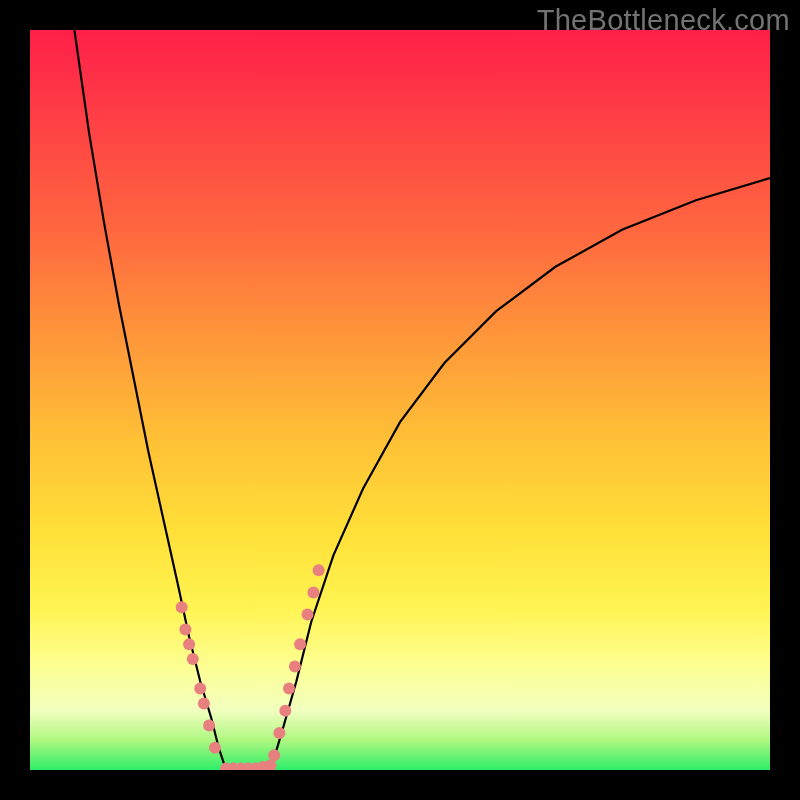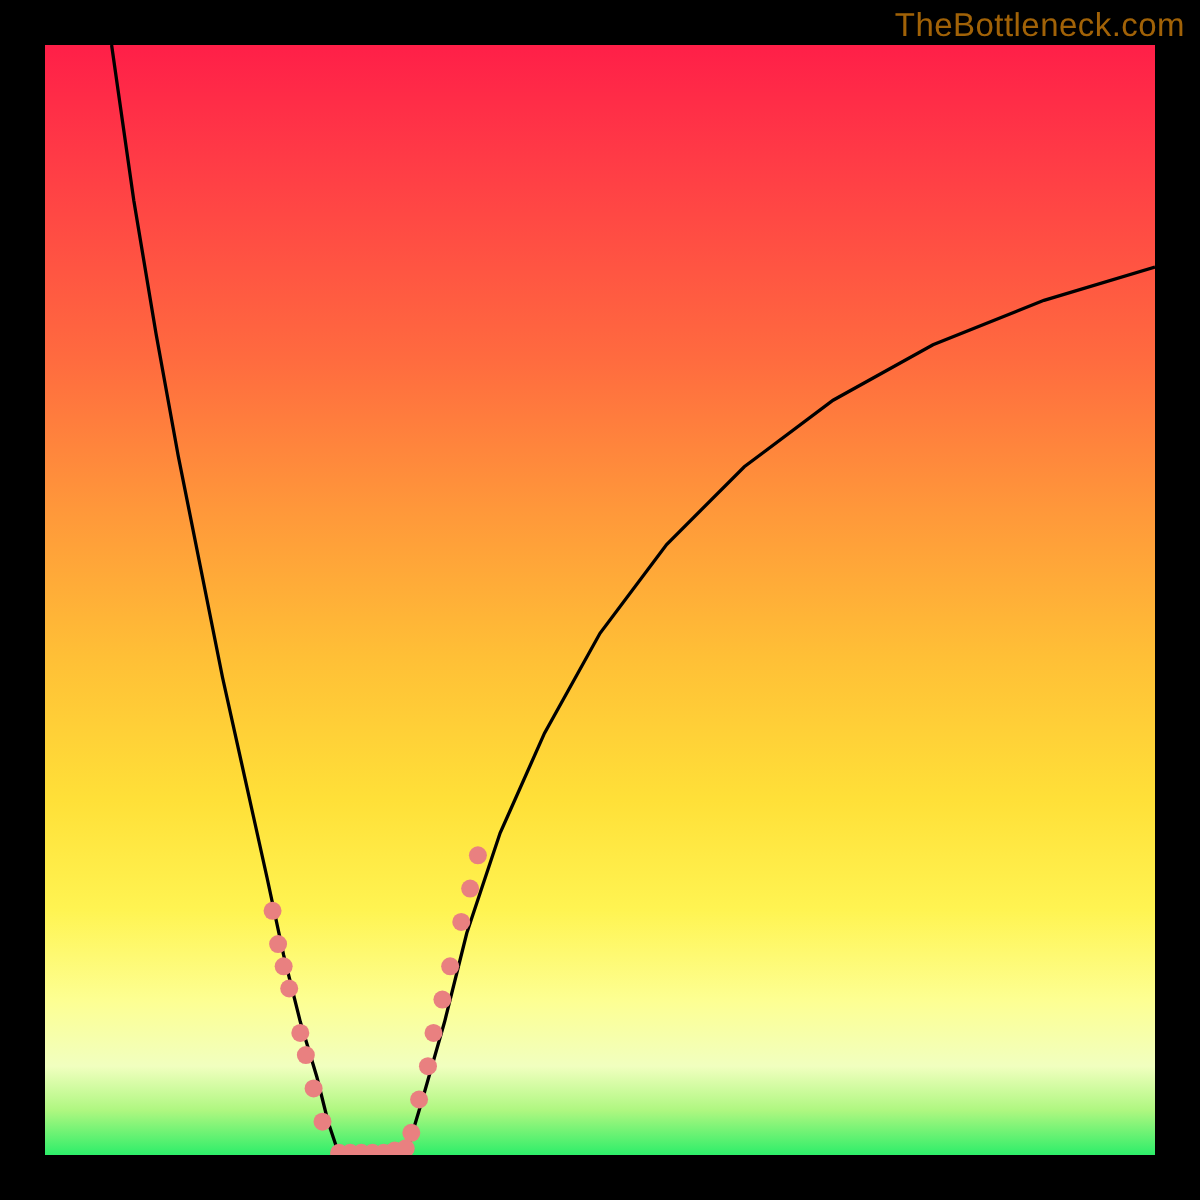--- a/index.html
+++ b/index.html
@@ -14,22 +14,22 @@
   .frame {
     position: relative;
     width: 800px;
     height: 800px;
     background: #000;
   }
   .watermark {
     position: absolute;
     top: 4px;
     right: 10px;
-    color: #a16207;
-    font-size: 22px;
+    color: #737373;
+    font-size: 29px;
     font-weight: 500;
     letter-spacing: 0.3px;
     z-index: 10;
     margin-left: 20px;
   }
   .plot-area {
     position: absolute;
     left: 30px;
     top: 30px;
     width: 740px;

